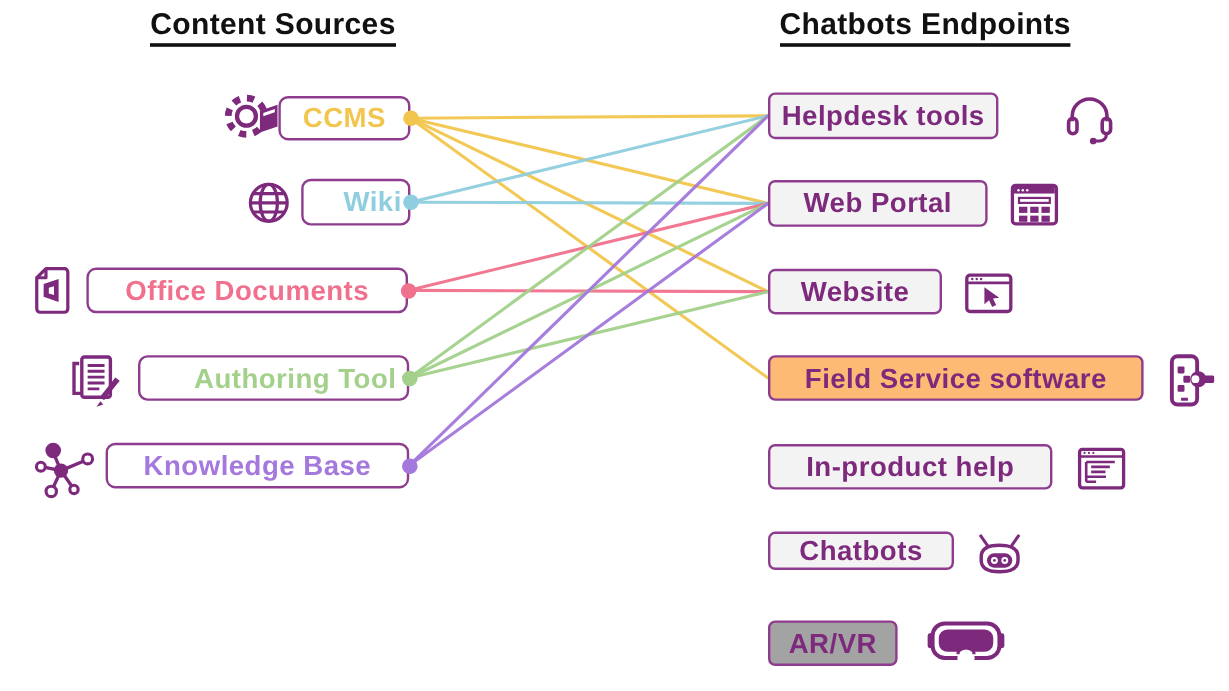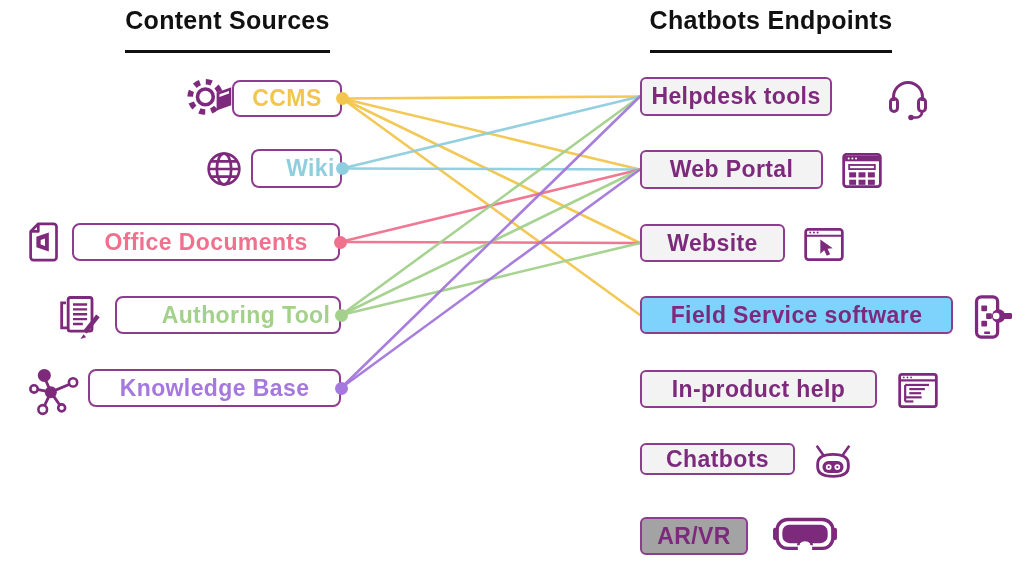--- a/index.html
+++ b/index.html
@@ -4,21 +4,21 @@
 <style>
   html,body{margin:0;padding:0;background:#fff;}
   #stage{
     position:relative;width:1024px;height:576px;overflow:hidden;background:#fff;
     font-family:"Liberation Sans","DejaVu Sans",sans-serif;
   }
   .title{
     position:absolute;font-size:25px;font-weight:800;color:#111;text-align:center;
     letter-spacing:.3px;
   }
-  .title span{border-bottom:3px solid #111;padding-bottom:16px;}
+  .title span{border-bottom:3px solid #111;padding-bottom:2px;}
   #lines{position:absolute;left:0;top:0;z-index:1;}
   .node-box{
     position:absolute;z-index:2;box-sizing:border-box;
     border:2.5px solid #8E3D8E;border-radius:8px;background:#fff;
     display:flex;align-items:center;justify-content:center;
     font-size:23px;font-weight:700;letter-spacing:.4px;white-space:nowrap;
   }
   .endpoint-box{background:#F4F3F4;border-radius:6px;}
   .dot{position:absolute;z-index:3;width:13px;height:13px;border-radius:50%;}
   .icon{position:absolute;z-index:2;display:block;line-height:0;}
@@ -161,21 +161,21 @@
           <rect x="4" y="8" width="40" height="33" rx="3" fill="none" stroke="#7D2A7D" stroke-width="3"></rect>
           <path d="M4 15 h40" stroke="#7D2A7D" stroke-width="2.4"></path>
           <g fill="#7D2A7D">
             <circle cx="9" cy="11.5" r="1.1"></circle>
             <circle cx="13" cy="11.5" r="1.1"></circle>
             <circle cx="17" cy="11.5" r="1.1"></circle>
           </g>
           <path fill="#7D2A7D" d="M20 19 v15.5 l4.2 -3.8 l2.9 6.2 l3.6 -1.7 l-2.9 -6 l5.7 -0.7 z"></path>
         </svg>
       </span>
-      <div class="node-box endpoint-box" style="left: 640px; top: 296px; width: 313px; height: 38px; color: rgb(125, 42, 125); border-color: rgb(142, 61, 142); background: #7dd3fc;">
+      <div class="node-box endpoint-box" style="left: 640px; top: 296px; width: 313px; height: 38px; color: rgb(125, 42, 125); border-color: rgb(142, 61, 142); background: #fdba74;">
         <span>Field Service software</span>
       </div>
       <span class="icon" style="left: 966px; top: 291px; width: 46px; height: 50px;">
         <svg viewBox="0 0 48 48">
           <rect x="11" y="4" width="22" height="42" rx="5" fill="none" stroke="#7D2A7D" stroke-width="3.4"></rect>
           <path d="M19 41.5 h6" stroke="#7D2A7D" stroke-width="2.6"></path>
           <g fill="#7D2A7D">
             <rect x="16" y="13" width="6" height="6" rx="1"></rect>
             <rect x="21" y="21" width="6" height="6" rx="1"></rect>
             <rect x="16" y="29" width="6" height="6" rx="1"></rect>

